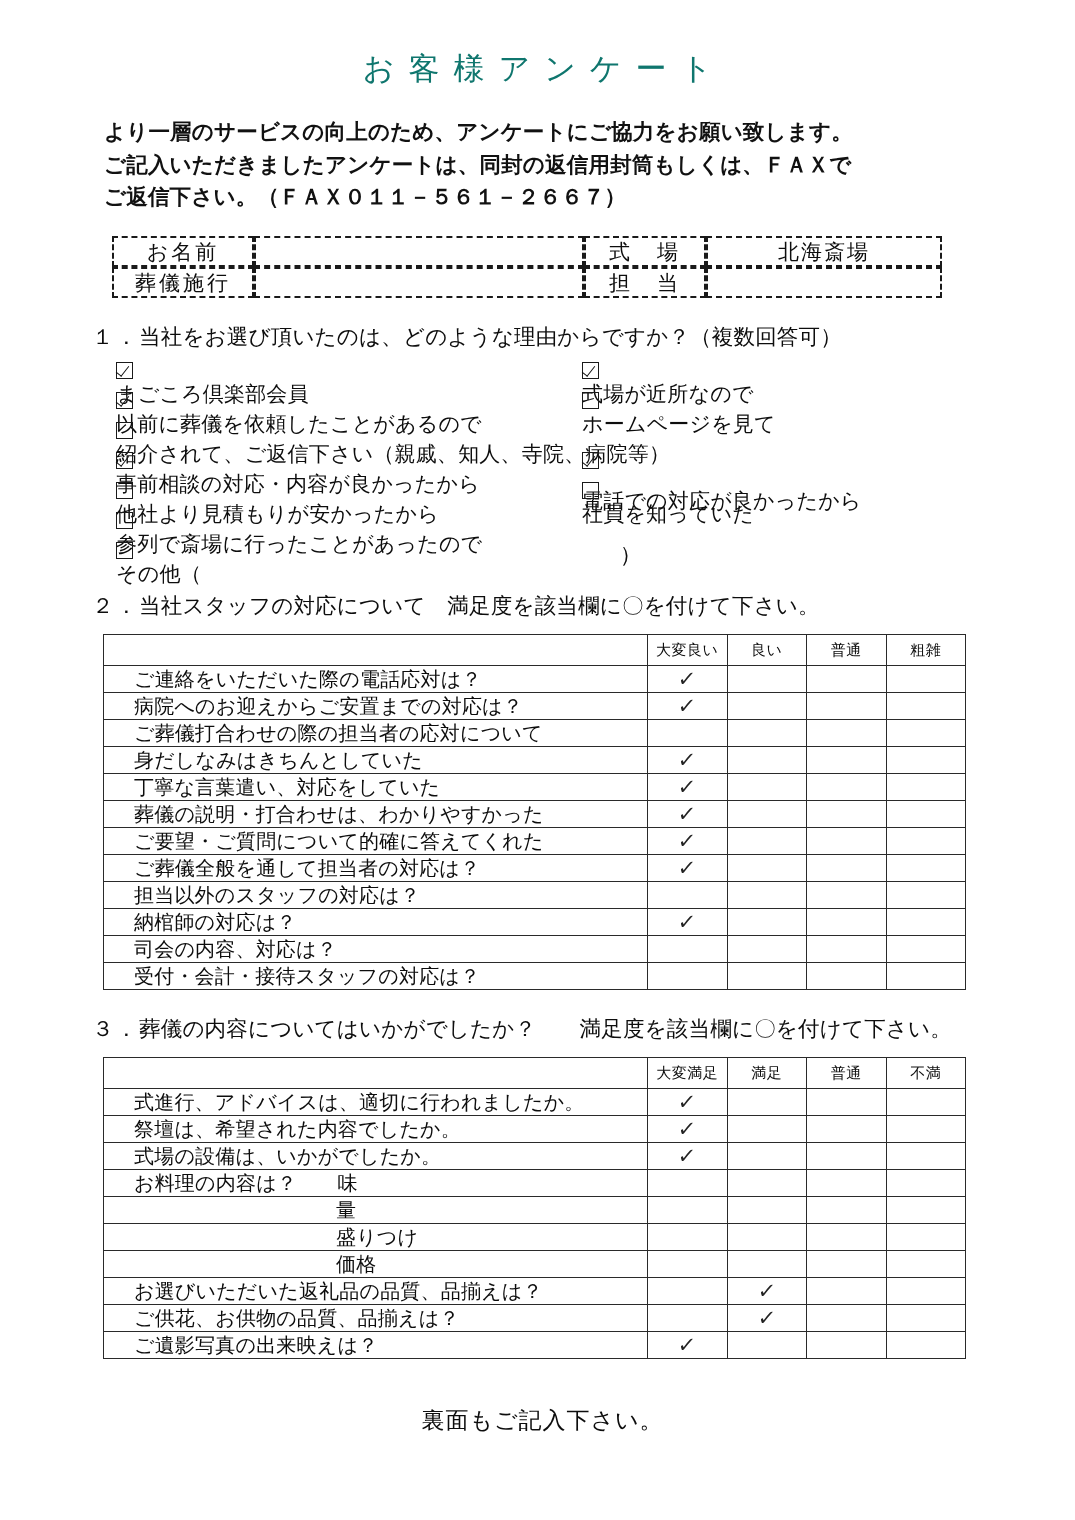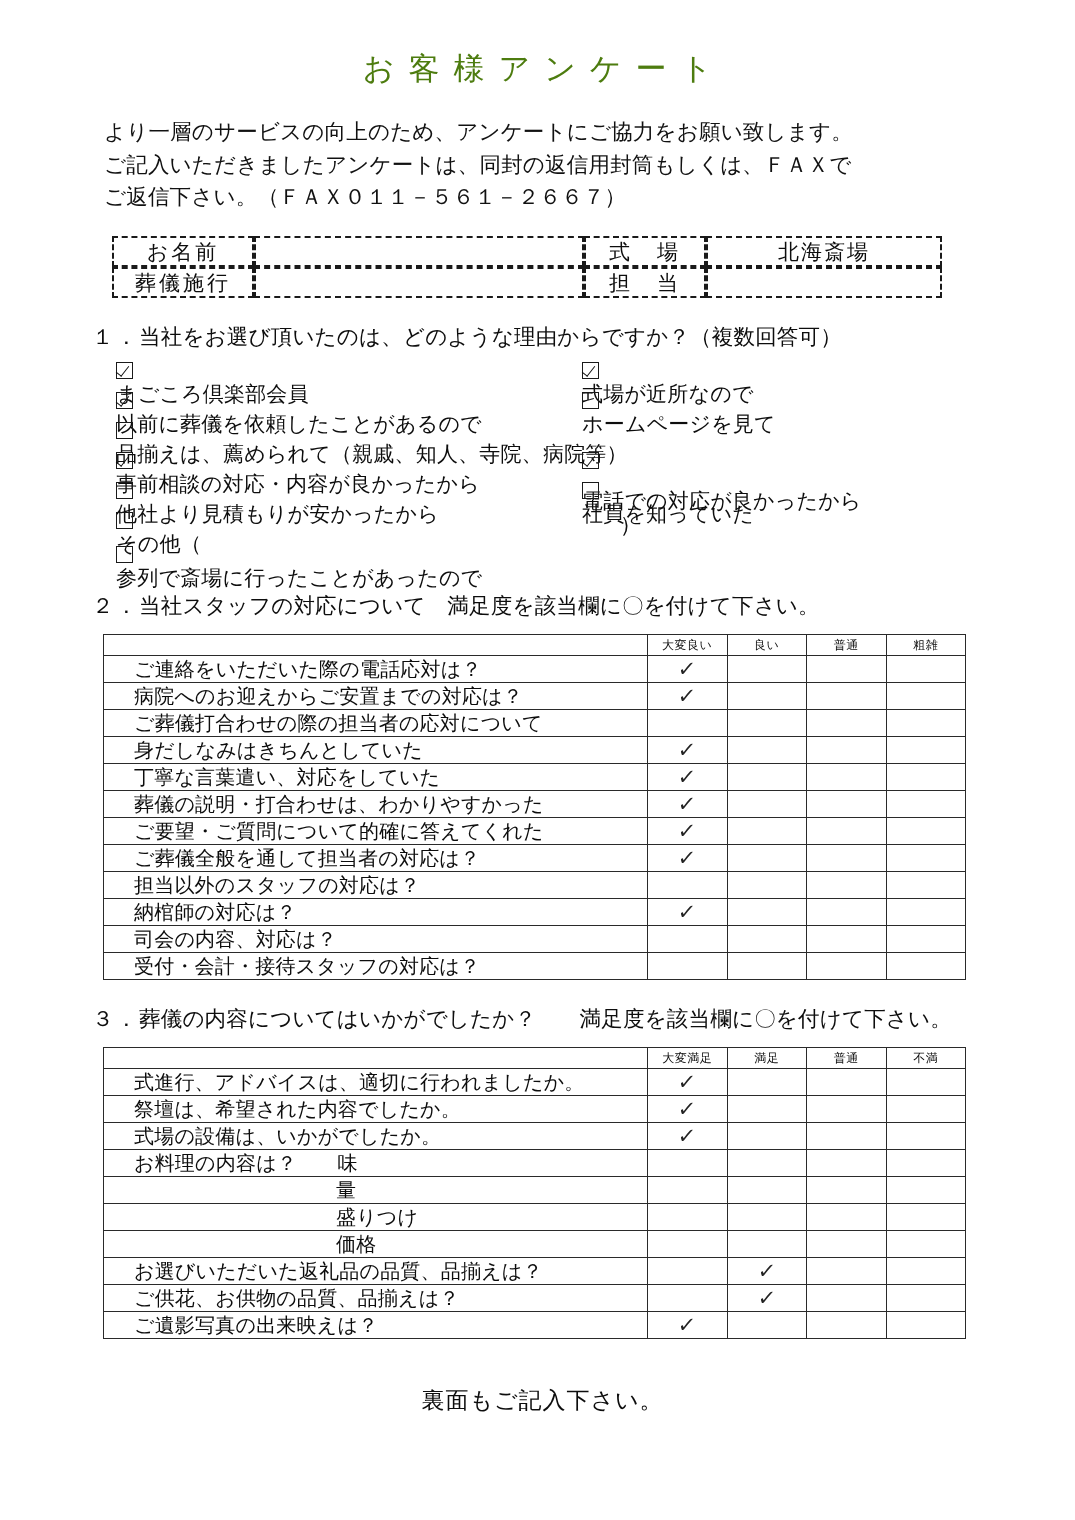--- a/index.html
+++ b/index.html
@@ -17,30 +17,31 @@
   .page { position: relative; width: 1075px; height: 1520px; padding: 0; }
 
   
   .doc-title {
     text-align: center;
     font-size: 31px;
     letter-spacing: 14px;
     padding-top: 48px;
     padding-left: 14px;
     font-weight: 500;
-    color: #4d7c0f;
+    color: #0f766e;
   }
 
   
   .intro {
     margin: 26px 0 0 104px;
     font-size: 21.5px;
     line-height: 1.52;
     letter-spacing: 0.2px;
     color: #111;
+    font-weight: bold;
   }
   .intro div { white-space: nowrap; }
 
   
   .infobox {
     position: relative;
     margin: 22px 16px 0 112px;
     width: 830px;
     height: 62px;
   }
@@ -124,22 +125,22 @@
   .rtable td, .rtable th {
     border: 1.4px solid #2a2a2a;
     padding: 0;
     height: 27px;
     font-weight: normal;
   }
   .rtable .c-label { width: 544px; text-align: left; }
   .rtable .c-opt  { width: 79.5px; text-align: center; }
 
   .rtable thead th {
-    font-size: 12px;
-    height: 21px;
+    font-size: 15px;
+    height: 31px;
     letter-spacing: 0.5px;
     vertical-align: middle;
   }
   .rtable thead th.c-label { border-right: 1.4px solid #2a2a2a; }
 
   .rowlabel {
     font-size: 20px;
     padding-left: 30px;
     white-space: nowrap;
     letter-spacing: 0.2px;
@@ -200,38 +201,38 @@
         <div class="opt">
           <span class="box checked"></span>
           <span class="optlabel">まごころ倶楽部会員</span>
         </div>
         <div class="opt">
           <span class="box checked"></span>
           <span class="optlabel">以前に葬儀を依頼したことがあるので</span>
         </div>
         <div class="opt">
           <span class="box"></span>
-          <span class="optlabel">品揃えは、薦められて（親戚、知人、寺院、病院等）</span>
+          <span class="optlabel">紹介されて、ご返信下さい（親戚、知人、寺院、病院等）</span>
         </div>
         <div class="opt">
           <span class="box checked"></span>
           <span class="optlabel">事前相談の対応・内容が良かったから</span>
         </div>
         <div class="opt">
           <span class="box"></span>
           <span class="optlabel">他社より見積もりが安かったから</span>
         </div>
+        <div class="opt">
+          <span class="box"></span>
+          <span class="optlabel">参列で斎場に行ったことがあったので</span>
+        </div>
         <div class="opt other-row">
           <span class="box"></span>
           <span class="optlabel">その他（</span>
           <span class="other-paren-close">）</span>
-        </div>
-        <div class="opt">
-          <span class="box"></span>
-          <span class="optlabel">参列で斎場に行ったことがあったので</span>
         </div>
       </div>
     <div class="optcol right" id="q1-right">
         <div class="opt" style="position: absolute; top: 0px; left: 0px;">
           <span class="box checked"></span>
           <span class="optlabel">式場が近所なので</span>
         </div>
         <div class="opt" style="position: absolute; top: 30px; left: 0px;">
           <span class="box"></span>
           <span class="optlabel">ホームページを見て</span>

